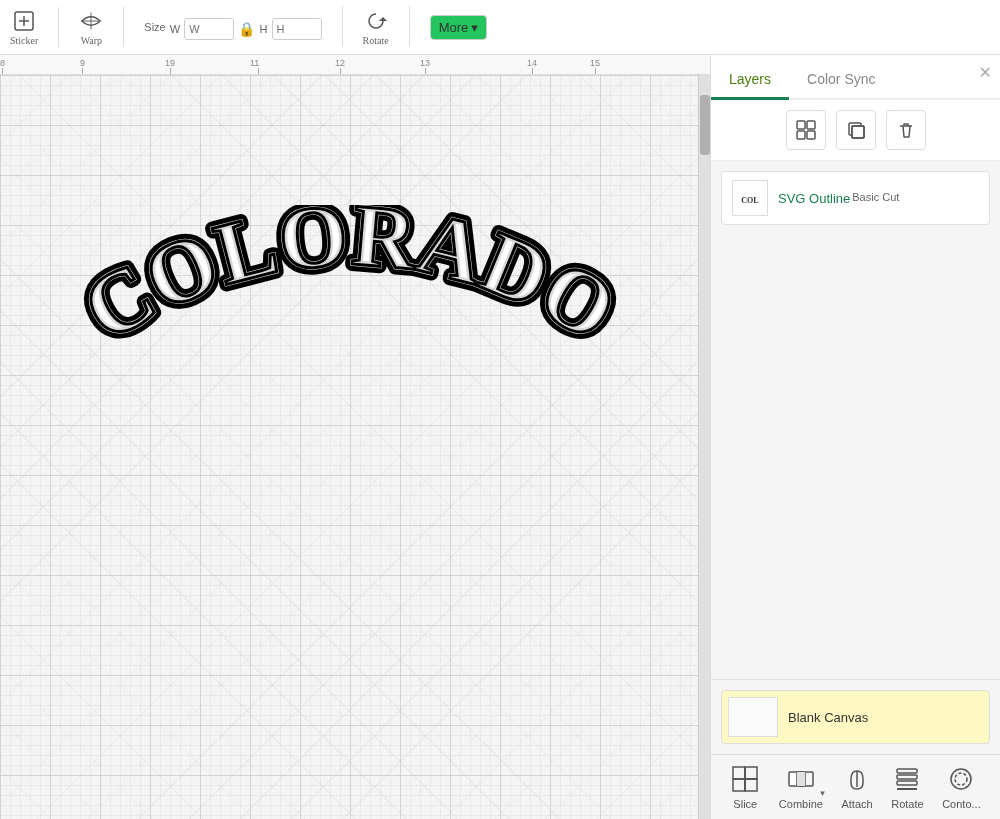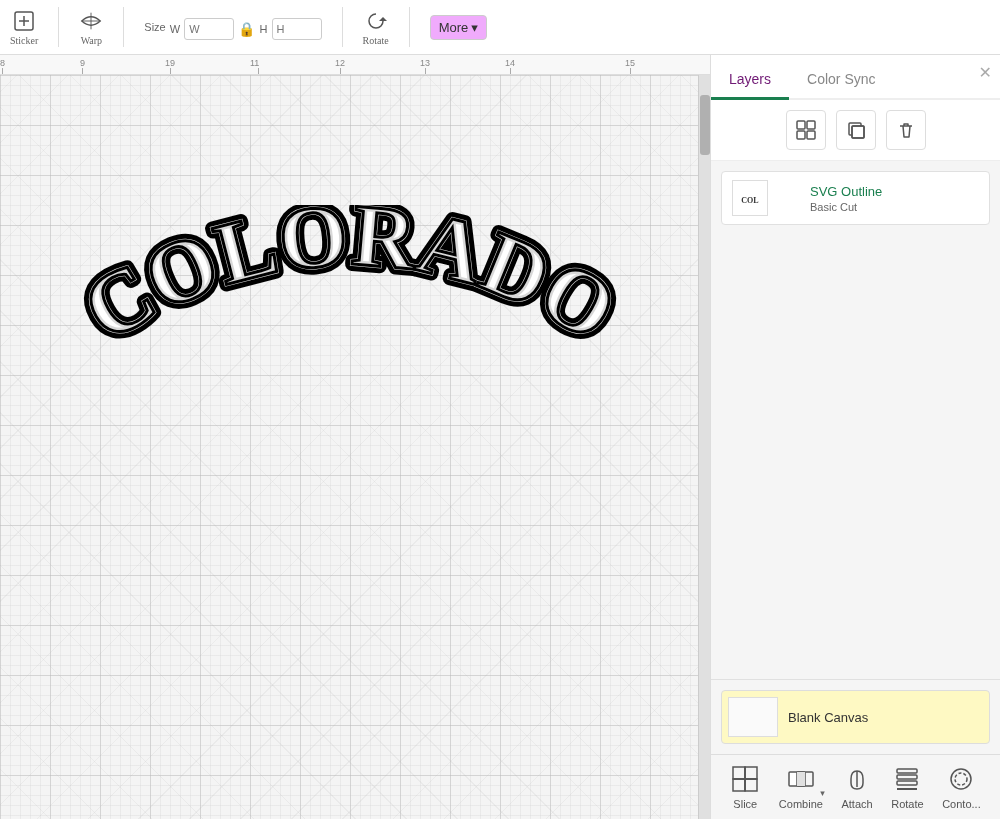--- a/index.html
+++ b/index.html
@@ -51,21 +51,21 @@
     .more-btn {
       display: flex;
       align-items: center;
       gap: 3px;
       font-size: 13px;
       color: #333;
       cursor: pointer;
       padding: 4px 8px;
       border: 1px solid #ccc;
       border-radius: 4px;
-      background: #f0abfc;
+      background: #22c55e;
     }
     .lock-icon { color: #aaa; font-size: 14px; }
 
     
     .main {
       display: flex;
       flex: 1;
       overflow: hidden;
     }
 
@@ -195,21 +195,21 @@
     }
     .panel-tab {
       padding: 10px 18px;
       font-size: 14px;
       cursor: pointer;
       color: #888;
       border-bottom: 3px solid transparent;
       margin-bottom: -2px;
     }
     .panel-tab.active {
-      color: #701a75;
+      color: #4d7c0f;
       border-bottom: 3px solid #1a7f4f;
       font-weight: 500;
     }
     .panel-tab-close {
       position: absolute;
       right: 8px;
       top: 8px;
       font-size: 16px;
       color: #aaa;
       cursor: pointer;
@@ -265,21 +265,21 @@
     .layer-thumbnail {
       width: 36px;
       height: 36px;
       border: 1px solid #ddd;
       background: white;
       display: flex;
       align-items: center;
       justify-content: center;
       flex-shrink: 0;
     }
-    .layer-info { display: flex; flex-direction: column; gap: 2px; margin-left: 32px; }
+    .layer-info { display: flex; flex-direction: row; gap: 2px; }
     .layer-name { font-size: 13px; color: #1a7f4f; font-weight: 500; }
     .layer-type { font-size: 11px; color: #666; }
 
     
     .blank-canvas-section {
       padding: 10px;
       background: #f5f5f5;
       border-top: 1px solid #e0e0e0;
     }
     .blank-canvas-item {
@@ -423,25 +423,25 @@
           <div class="tick"></div>
         </div>
         <div class="ruler-mark" style="left: 335px;">
           <span>12</span>
           <div class="tick"></div>
         </div>
         <div class="ruler-mark" style="left: 420px;">
           <span>13</span>
           <div class="tick"></div>
         </div>
-        <div class="ruler-mark" style="left: 505px;">
+        <div class="ruler-mark" style="left: 527px;">
           <span>14</span>
           <div class="tick"></div>
         </div>
-        <div class="ruler-mark" style="left: 590px; margin-left: 35px;">
+        <div class="ruler-mark" style="left: 590px;">
           <span>15</span>
           <div class="tick"></div>
         </div>
       </div>
     </div>
 
     <div style="display:flex;flex:1;overflow:hidden;">
 
       <div class="canvas-scroll">
         <div class="canvas-grid">

